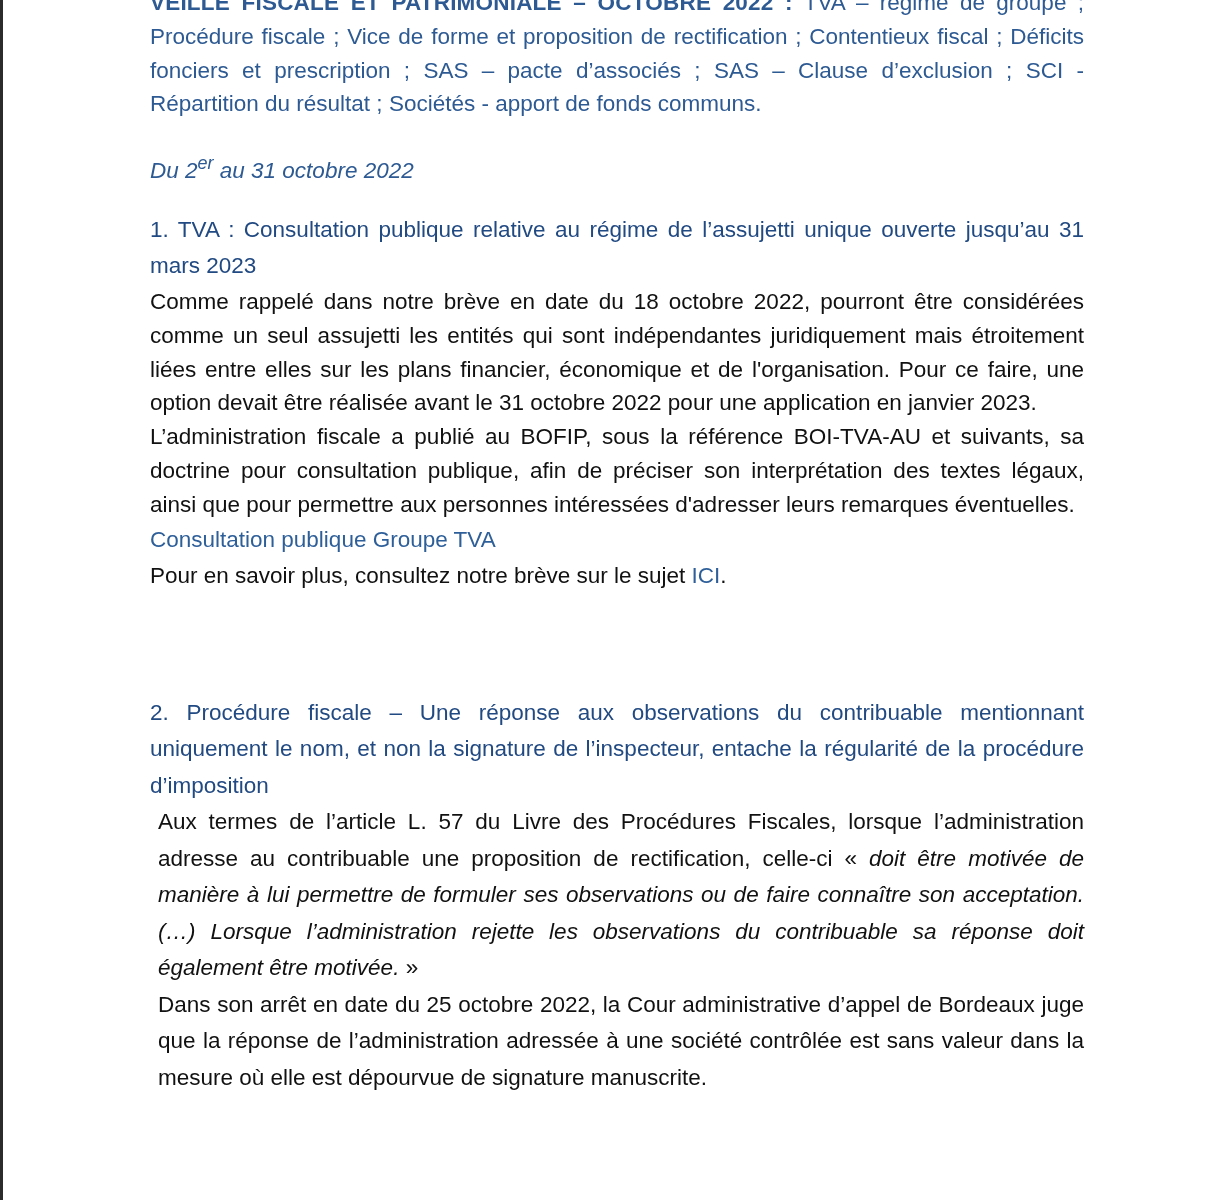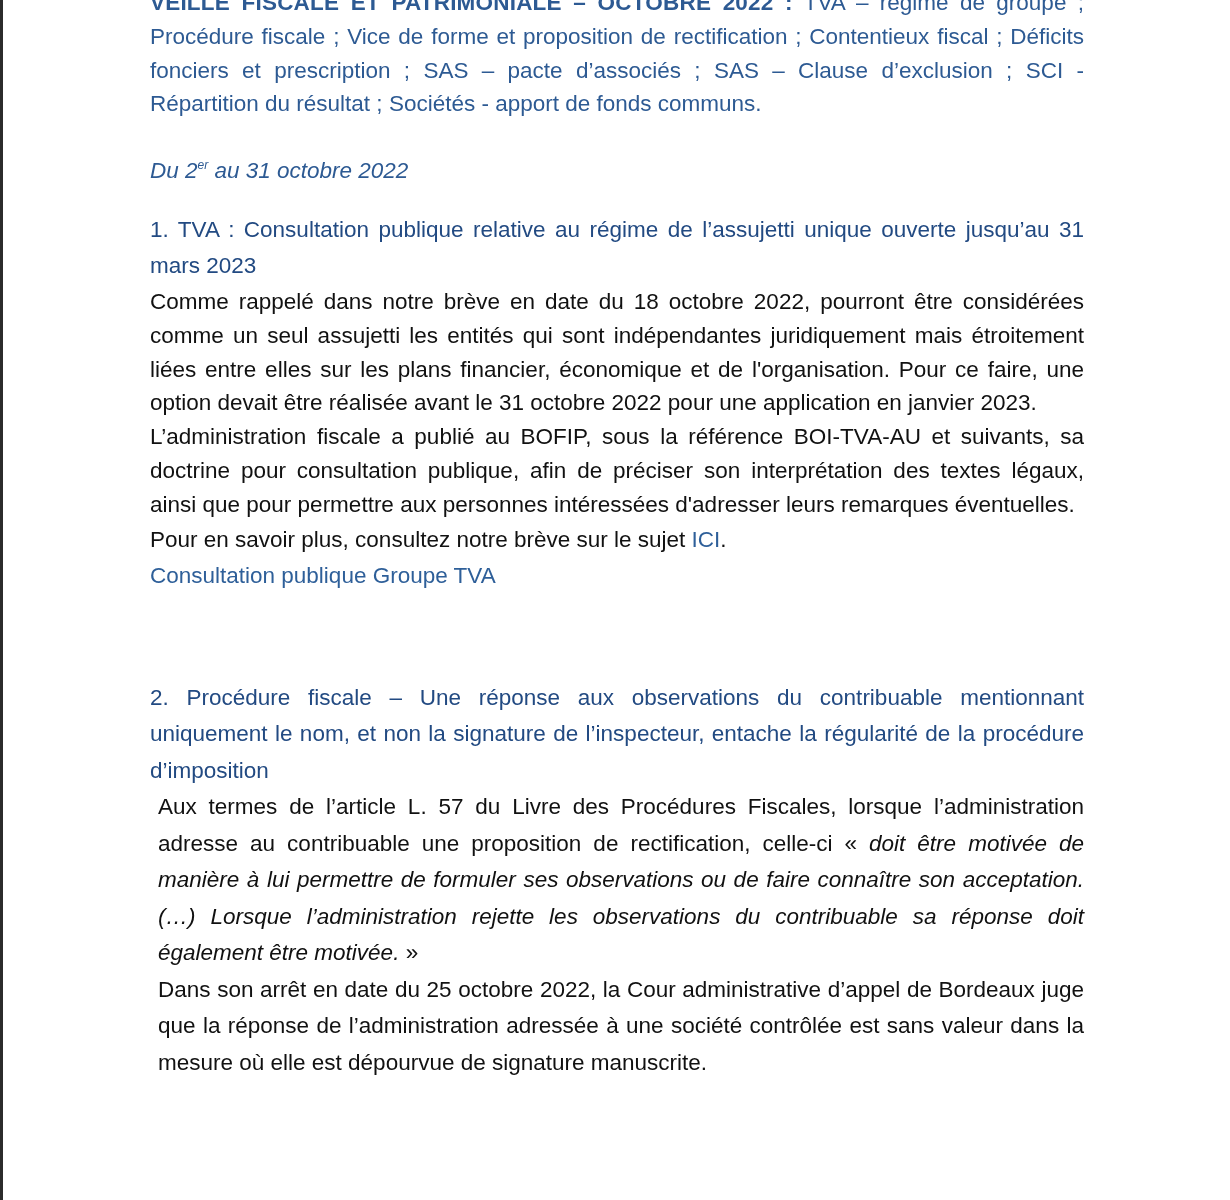--- a/index.html
+++ b/index.html
@@ -13,21 +13,21 @@
     position: absolute; left: 0; top: 0; width: 3px; height: 1200px;
     background: #2b2b2b;
   }
   .page {
     position: absolute; left: 150px; top: -14px; width: 934px;
     font-size: 22.5px; line-height: 33.8px;
   }
   .intro { text-align: justify; color: #2d5a93; }
   .intro .caps { font-weight: bold; letter-spacing: 0.2px; }
   .date { font-style: italic; color: #2d5a93; margin-top: 33px; }
-  .date sup { font-size: 12px; line-height: 0; vertical-align: 9px; }
+  .date sup { font-size: 18px; line-height: 0; vertical-align: 9px; }
   .heading { color: #224a82; text-align: justify; margin-top: 24px; line-height: 36.5px; }
   .para { text-align: justify; }
   .para p { margin: 0; }
   .link { color: #2e5f99; text-decoration: none; cursor: pointer; }
   .spacer { height: 84px; }
   .tall { line-height: 36.5px; margin-left: 8px; }
   em { font-style: italic; }
 </style>
 </head>
 <body>
@@ -41,25 +41,25 @@
   </div>
 
   <div class="date">
     <span>Du 2</span><sup>er</sup><span> au 31 octobre 2022</span>
   </div>
 
   <div class="heading">1. TVA : Consultation publique relative au régime de l’assujetti unique ouverte jusqu’au 31 mars 2023</div>
   <div class="para">
     <p>Comme rappelé dans notre brève en date du 18 octobre 2022, pourront être considérées comme un seul assujetti les entités qui sont indépendantes juridiquement mais étroitement liées entre elles sur les plans financier, économique et de l'organisation. Pour ce faire, une option devait être réalisée avant le 31 octobre 2022 pour une application en janvier 2023.</p>
     <p>L’administration fiscale a publié au BOFIP, sous la référence BOI-TVA-AU et suivants, sa doctrine pour consultation publique, afin de préciser son interprétation des textes légaux, ainsi que pour permettre aux personnes intéressées d'adresser leurs remarques éventuelles.</p>
+    <p class="tall"><a class="link">Consultation publique Groupe TVA</a></p>
     <p class="tall"><span>Pour en savoir plus, consultez notre brève sur le sujet </span><a class="link">ICI</a><span>.</span></p>
-    <p class="tall"><a class="link">Consultation publique Groupe TVA</a></p>
   </div>
 
   <div class="spacer"></div>
 
-  <div class="heading" style="margin-top:1px">2. Procédure fiscale – Une réponse aux observations du contribuable mentionnant uniquement le nom, et non la signature de l’inspecteur, entache la régularité de la procédure d’imposition</div>
+  <div class="heading" style="margin-top:16px">2. Procédure fiscale – Une réponse aux observations du contribuable mentionnant uniquement le nom, et non la signature de l’inspecteur, entache la régularité de la procédure d’imposition</div>
   <div class="para tall">
     <p><span>Aux termes de l’article L. 57 du Livre des Procédures Fiscales, lorsque l’administration adresse au contribuable une proposition de rectification, celle-ci « </span><em>doit être motivée de manière à lui permettre de formuler ses observations ou de faire connaître son acceptation. (…) Lorsque l’administration rejette les observations du contribuable sa réponse doit également être motivée.</em><span> »</span></p>
     <p>Dans son arrêt en date du 25 octobre 2022, la Cour administrative d’appel de Bordeaux juge que la réponse de l’administration adressée à une société contrôlée est sans valeur dans la mesure où elle est dépourvue de signature manuscrite.</p>
   </div>
 
 </div>
 
 </body></html>

